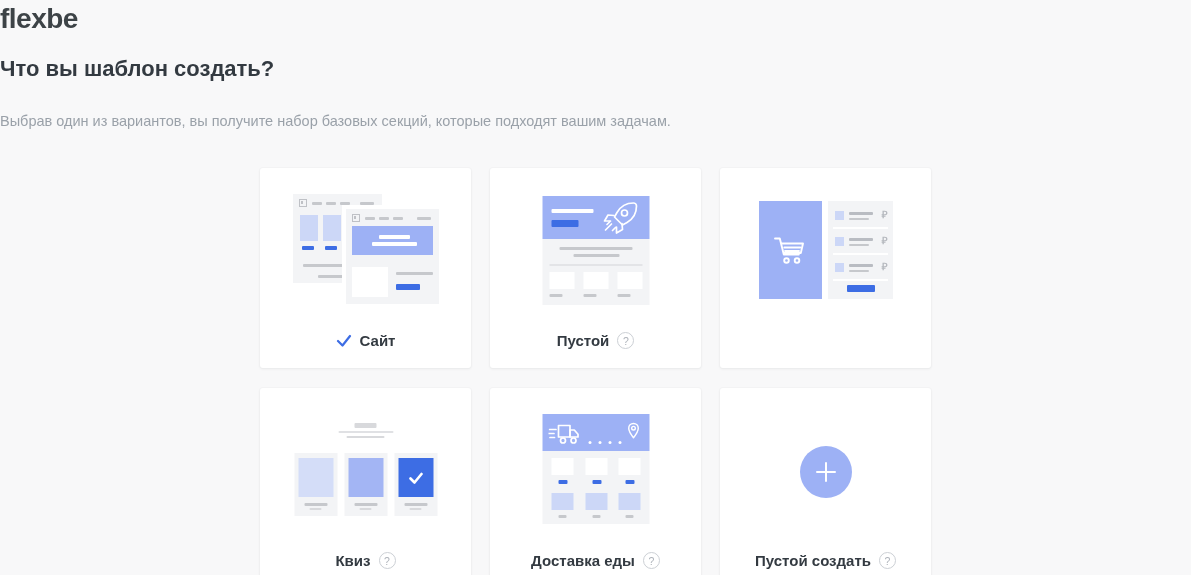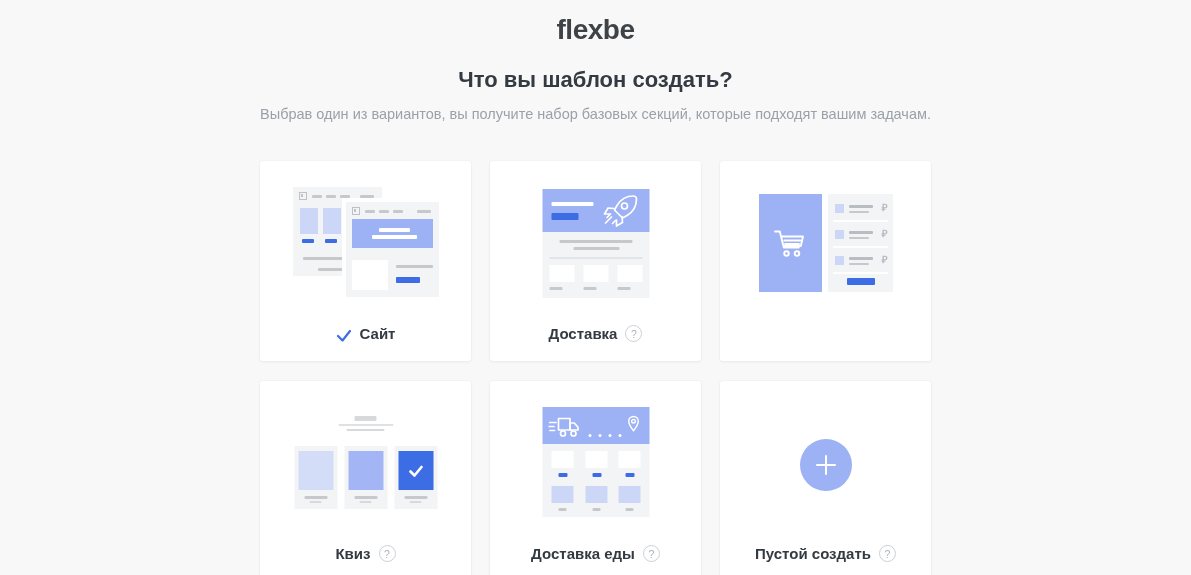--- a/index.html
+++ b/index.html
@@ -5,40 +5,40 @@
   :root{
     --page-bg:#f8f8f9; --card-bg:#ffffff; --accent-blue:#3d6de4;
     --periwinkle:#9db1f5; --lavender:#ccd7f7; --lavender-strong:#a3b5f4;
     --panel:#f3f4f6; --dash:#c6c8cc; --dash-light:#d8d9dc;
     --text-dark:#333a41; --text-muted:#9aa1a9;
   }
   *{margin:0;padding:0;box-sizing:border-box}
   html,body{width:1191px;height:575px}
   body{background:var(--page-bg);font-family:"Liberation Sans",sans-serif;overflow:hidden}
   .stage{position:relative;width:1191px;height:575px;overflow:hidden}
-  .hdr{text-align:center;padding-top:14px}
+  .hdr{text-align:left;padding-top:3px}
   .logo{font-size:28px;line-height:32px;font-weight:700;color:#3d4347;letter-spacing:-0.5px}
   .title{margin-top:20px;font-size:22px;line-height:28px;font-weight:600;color:var(--text-dark)}
-  .subtitle{margin-top:11px;font-size:14.5px;line-height:18px;color:var(--text-muted)}
+  .subtitle{margin-top:29px;font-size:14.5px;line-height:18px;color:var(--text-muted)}
   .grid{width:671px;margin:38px auto 0;display:grid;grid-template-columns:repeat(3,211px);grid-template-rows:200px 200px;gap:20px 19px}
   .card{position:relative;background:var(--card-bg);border-radius:3px;box-shadow:0 1px 3px rgba(60,64,70,.07),0 0 0 1px rgba(60,64,70,.015);cursor:pointer}
   .ill{position:absolute;left:50%;transform:translateX(-50%)}
   .abs{position:absolute}
   .panel{background:var(--panel)}
   .peri{background:var(--periwinkle)}
   .lav{background:var(--lavender)}
   .acc{background:var(--accent-blue)}
   .dash{background:var(--dash)}
   .dashd{background:#b9bcc2}
   .dashl{background:var(--dash-light)}
   .white{background:#fff}
   .r1{border-radius:1px}
   .halo{box-shadow:0 0 0 4px #fff}
   .icon-center{display:flex;align-items:center;justify-content:center}
-  .label-row{position:absolute;left:0;right:0;bottom:19px;display:flex;align-items:flex-end;justify-content:center;gap:8px;font-size:15px;font-weight:600;color:var(--text-dark)}
+  .label-row{position:absolute;left:0;right:0;bottom:19px;display:flex;align-items:center;justify-content:center;gap:8px;font-size:15px;font-weight:600;color:var(--text-dark)}
   .qmark{width:17px;height:17px;border:1px solid #ccd0d5;border-radius:50%;display:flex;align-items:center;justify-content:center;font-size:10.5px;font-weight:400;color:#adb2b9;background:#fff}
   .mlogo{position:absolute;width:8px;height:8px;border:1.5px solid #bfc1c6}
   .mlogo::after{content:"";position:absolute;left:1.2px;top:1.2px;width:2.6px;height:2.6px;background:#bfc1c6}
   .ruble{position:absolute;font-size:10px;font-weight:700;color:#b6b9bf;line-height:1}
   .dot{position:absolute;width:3px;height:3px;border-radius:50%;background:#fff}
   svg{display:block}
 </style>
 </head>
 <body>
 
@@ -111,21 +111,21 @@
           <div class="abs" style="left:7px;top:25px;width:93px;height:2px;background:#e3e4e7"></div>
           <div class="abs white" style="left:7px;top:33px;width:25px;height:17px"></div>
           <div class="abs white" style="left:41px;top:33px;width:25px;height:17px"></div>
           <div class="abs white" style="left:75px;top:33px;width:25px;height:17px"></div>
           <div class="abs dash r1" style="left:7px;top:55px;width:13px;height:2.5px"></div>
           <div class="abs dash r1" style="left:41px;top:55px;width:13px;height:2.5px"></div>
           <div class="abs dash r1" style="left:75px;top:55px;width:13px;height:2.5px"></div>
         </div>
       </div>
       <div class="label-row">
-        <span>Доставка</span>
+        <span>Пустой</span>
         <span class="qmark">?</span>
       </div>
     </div>
 
     <div class="card">
       <div class="ill" style="top:33px;width:134px;height:98px">
         <div class="abs peri icon-center" style="left:0;top:0;width:63px;height:98px">
           <svg width="36" height="31" viewBox="0 0 36 31">
             <g fill="none" stroke="#fff" stroke-width="1.9" stroke-linecap="round" stroke-linejoin="round">
               <path d="M3 3.5h4.8l4 16h15"></path>

